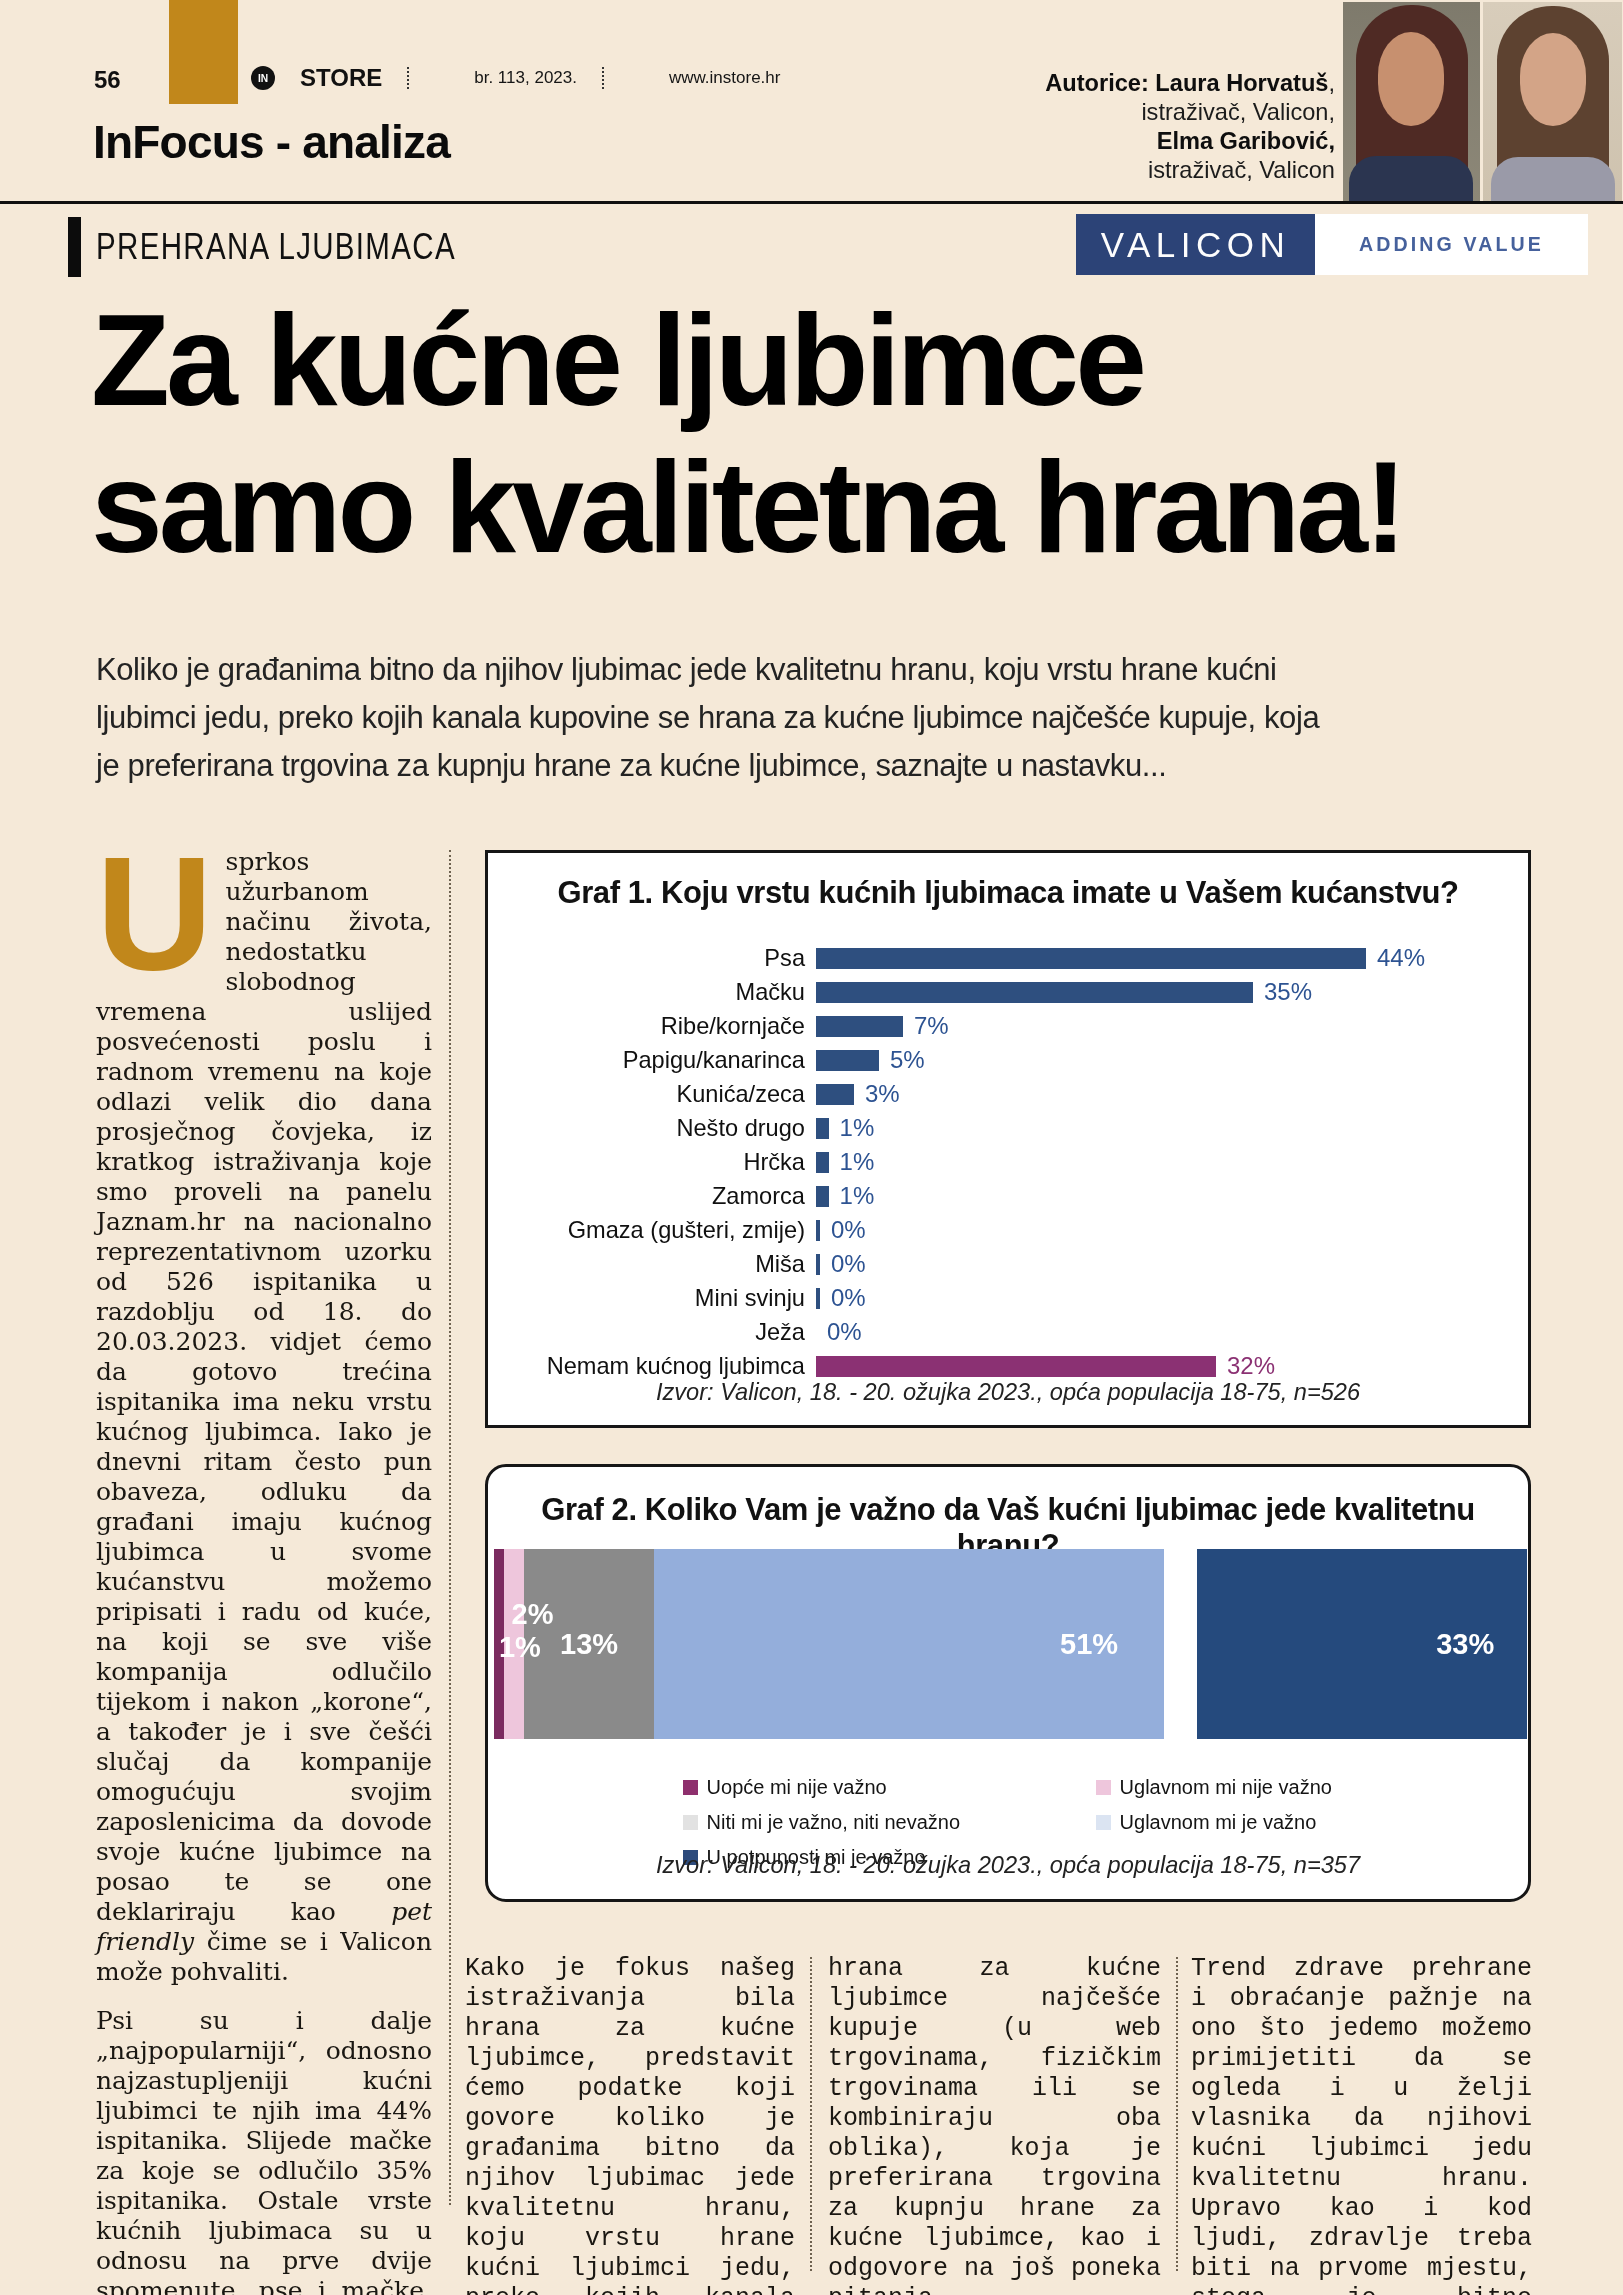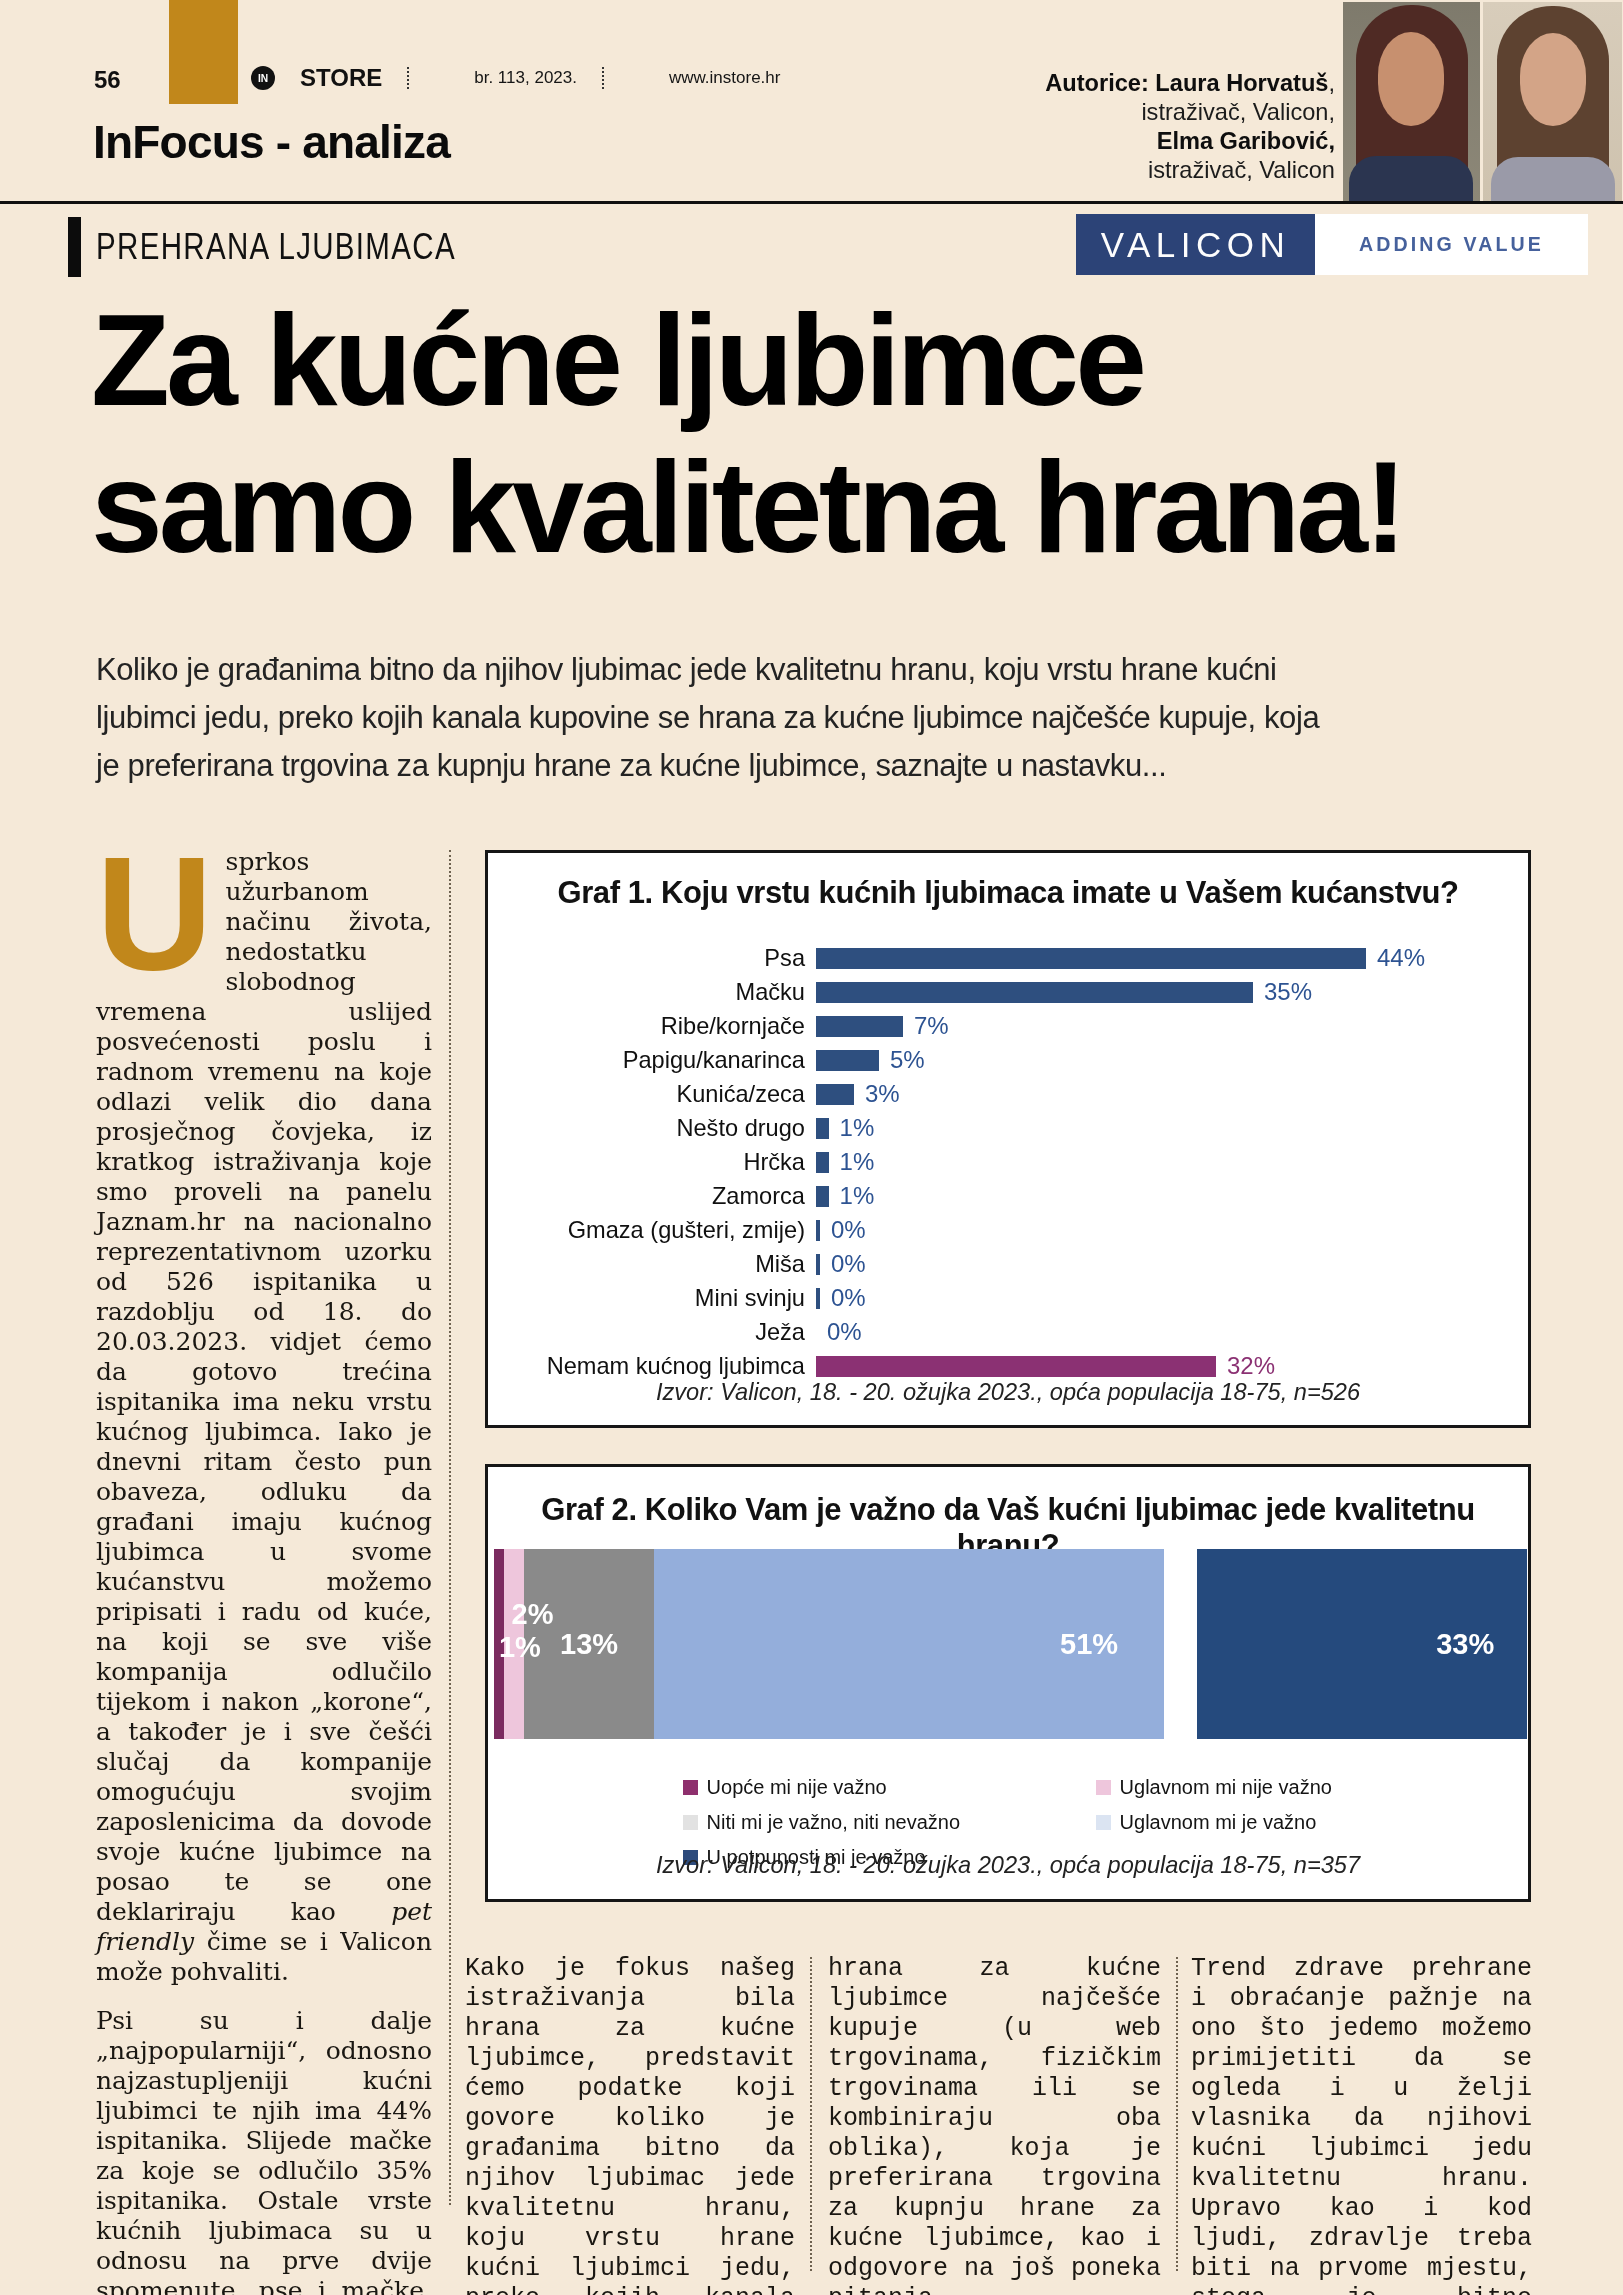--- a/index.html
+++ b/index.html
@@ -62,21 +62,21 @@
   #graf1{left:485px;top:850px;width:1046px;height:578px;}
   #graf1 .chart-title{top:22px;}
   #graf1-rows{position:absolute;left:0;top:88px;right:0;}
   .g1row{display:flex;align-items:center;height:34px;}
   .g1lab{width:317px;padding-right:11px;text-align:right;font-size:23.6px;color:#101010;flex:none;}
   .g1bar{height:21px;flex:none;}
   .g1val{margin-left:11px;font-size:24px;flex:none;}
   #graf1 .chart-source{bottom:19px;}
 
   
-  #graf2{left:485px;top:1464px;width:1046px;height:438px;}
+  #graf2{left:485px;top:1464px;width:1046px;height:438px;border-radius:21px;}
   #graf2 .chart-title{top:25px;}
   #graf2-bar{position:absolute;left:6.3px;top:82px;width:1033px;height:190px;display:flex;}
   .g2seg{height:100%;display:flex;align-items:center;color:#fff;font-size:29px;font-weight:bold;box-sizing:border-box;}
   .g2lab-out{position:absolute;color:#fff;font-size:29px;font-weight:bold;}
   .legend{position:absolute;top:303px;margin:0;padding:0;list-style:none;}
   .legend li{display:flex;align-items:center;height:35px;font-size:20px;color:#141414;}
   .legend .sw{width:15px;height:15px;margin-right:8.6px;flex:none;}
   #legend-left{left:195px;}
   #legend-right{left:608px;}
   #graf2 .chart-source{bottom:20.4px;}

